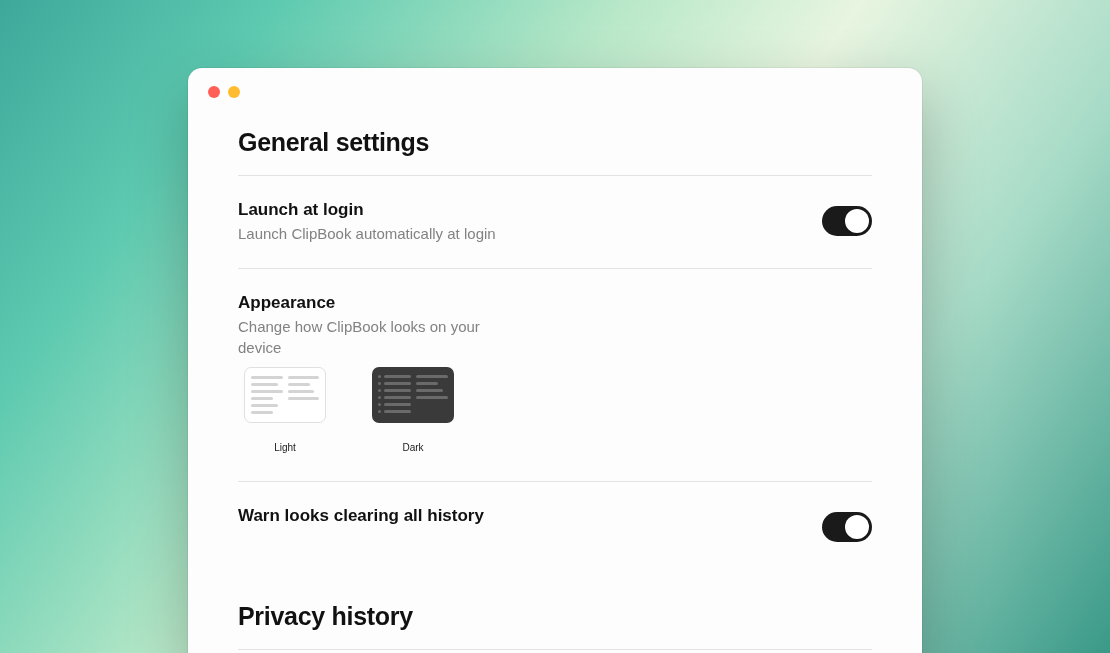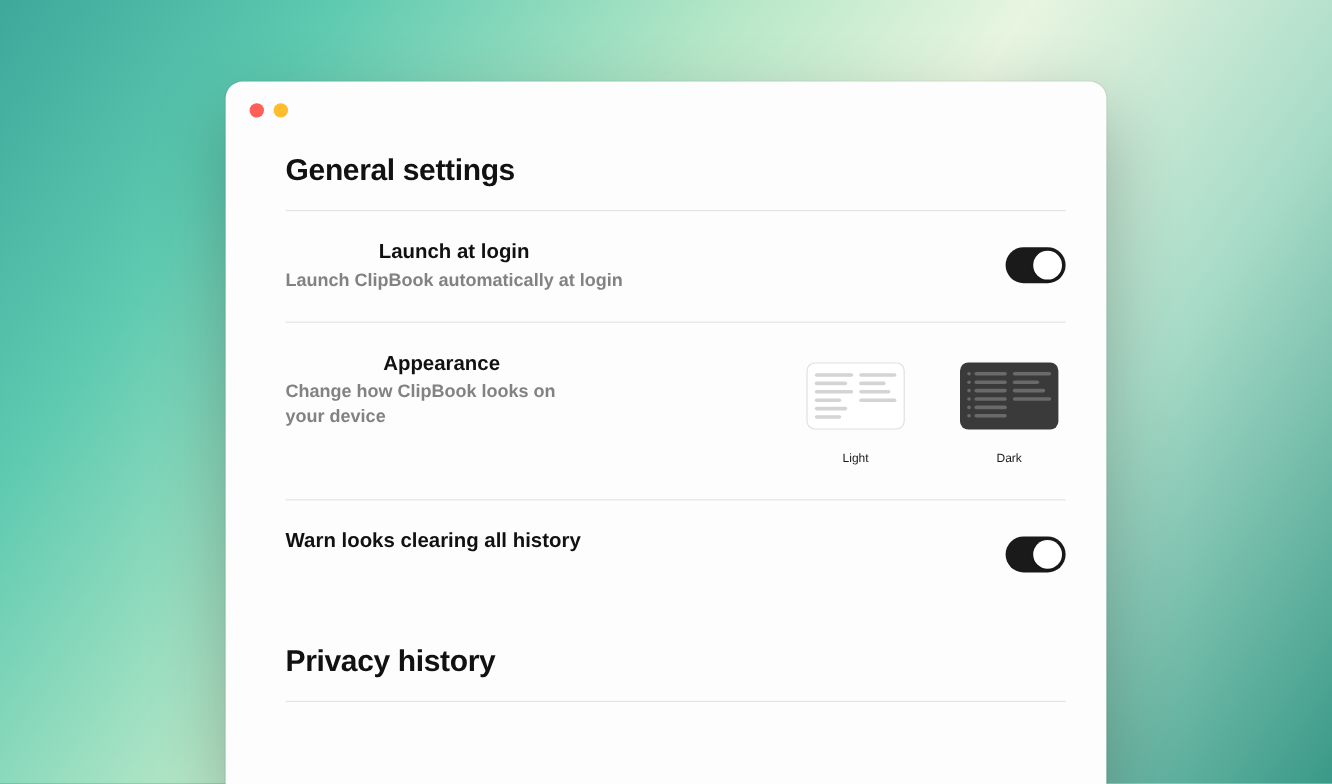--- a/index.html
+++ b/index.html
@@ -22,21 +22,21 @@
   .traffic-lights {
     display: flex;
     gap: 8px;
     padding: 18px 20px 0 20px;
   }
   .tl { width: 12px; height: 12px; border-radius: 50%; }
   .tl-red { background: #ff5f57; }
   .tl-yellow { background: #febc2e; }
   .tl-green-empty { background: transparent; }
   .content {
-    padding: 30px 34px 0 50px;
+    padding: 30px 50px 0 50px;
   }
   h1.section-title {
     font-size: 25px;
     font-weight: 700;
     color: #111;
     letter-spacing: -0.3px;
     margin-bottom: 18px;
   }
   .divider {
     height: 1px;
@@ -48,25 +48,24 @@
     align-items: flex-start;
     justify-content: space-between;
     padding: 24px 0 24px 0;
   }
   .row-text { max-width: 340px; }
   .row-title {
     font-size: 17px;
     font-weight: 600;
     color: #111;
     margin-bottom: 4px;
-    text-align: center;
   }
   .row-desc {
     font-size: 15px;
-    font-weight: 700;
+    font-weight: 400;
     color: #828282;
     line-height: 1.35;
   }
   .toggle {
     width: 50px;
     height: 30px;
     background: #1a1a1a;
     border-radius: 30px;
     position: relative;
     flex-shrink: 0;
@@ -173,21 +172,21 @@
       <div class="row-text">
         <div class="row-title">Launch at login</div>
         <div class="row-desc">Launch ClipBook automatically at login</div>
       </div>
       <div class="toggle">
         <div class="knob"></div>
       </div>
     </div>
     <div class="divider"></div>
 
-    <div class="row" style="padding-bottom:28px;">
+    <div class="row" style="padding-bottom:28px;flex-direction:column;">
       <div class="row-text" style="max-width:260px;">
         <div class="row-title">Appearance</div>
         <div class="row-desc">Change how ClipBook looks on your device</div>
       </div>
       <div class="appearance-options">
 
         <div class="appearance-opt">
           <div class="thumb-wrap">
             <div class="thumb thumb-light">
               <div class="thumb-lines">

